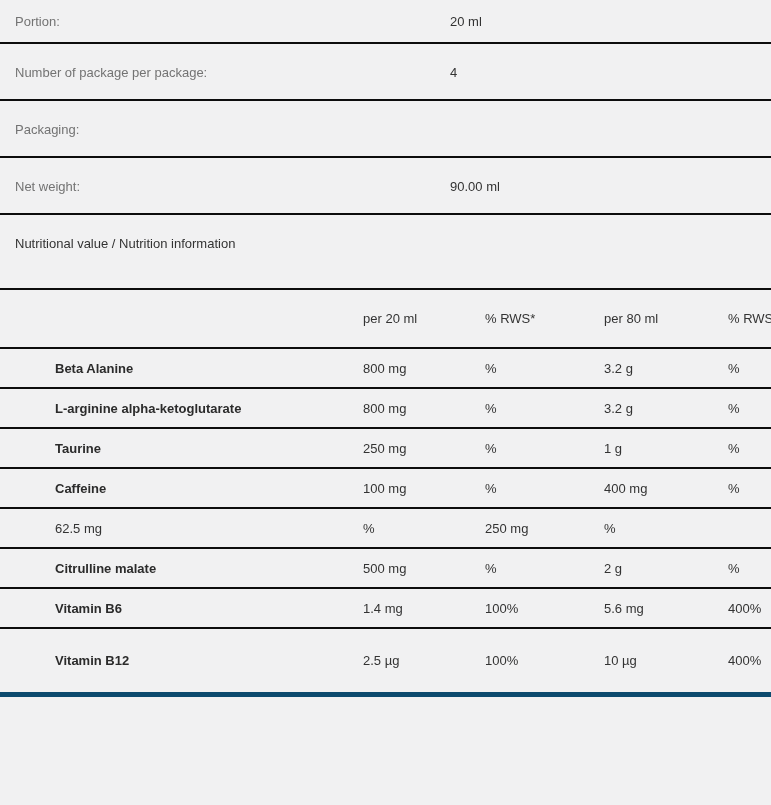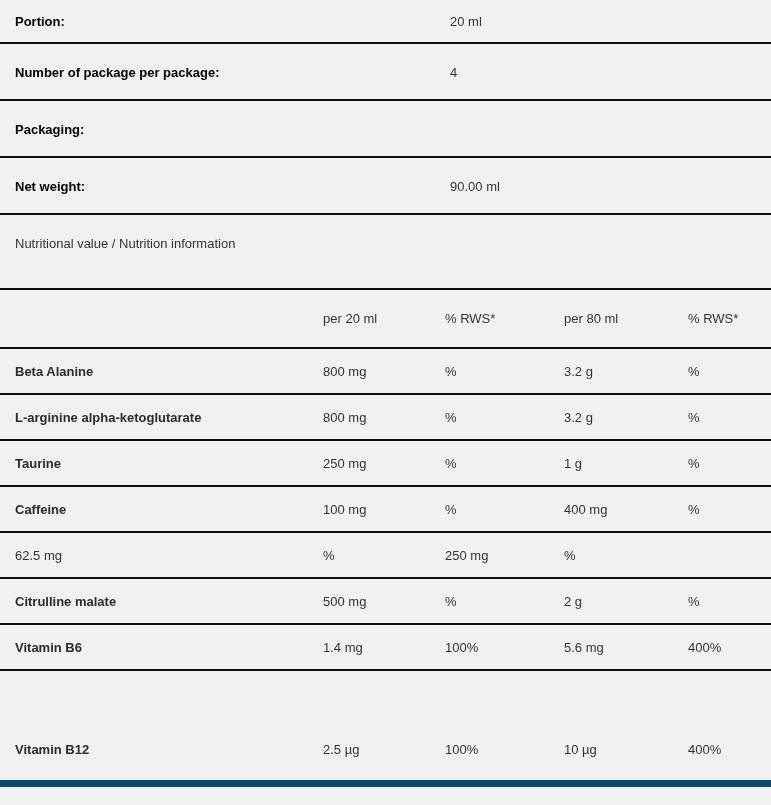--- a/index.html
+++ b/index.html
@@ -23,22 +23,22 @@
     border-bottom: 2px solid #0d0d0d;
     width: 771px;
   }
   .info-row { height: 57px; }
   .info-row.first { height: 44px; }
   .info-row .label {
     position: absolute;
     left: 15px;
     top: 50%;
     transform: translateY(-50%);
-    font-weight: 700;
-    color: #000000;
+    font-weight: 400;
+    color: #737373;
     white-space: nowrap;
   }
   .info-row .value {
     position: absolute;
     left: 450px;
     width: 321px;
     top: 50%;
     transform: translateY(-50%);
     text-align: left;
     color: #333333;
@@ -51,32 +51,32 @@
     box-sizing: border-box;
     border-bottom: 2px solid #0d0d0d;
   }
   .grid {
     display: grid;
     grid-template-columns: 308px 122px 119px 124px 98px;
     align-items: center;
     box-sizing: border-box;
     border-bottom: 2px solid #0d0d0d;
     width: 771px;
+    padding-left: 40px;
   }
   .grid > div {
     padding-left: 15px;
     white-space: nowrap;
     overflow: hidden;
   }
   .header-row { height: 59px; }
-  .data-row { height: 46px; }
+  .data-row { height: 40px; }
   .data-row.last {
     height: 68px;
-    border-bottom: 7px solid #0c4a6e;
-    margin-top: 48px;
+    border-bottom: 5px solid #0c4a6e;
   }
   .nutrient-name {
     font-weight: 700;
     color: #2b2b2b;
   }
 </style>
 </head>
 <body>
 
 <div class="sheet">

